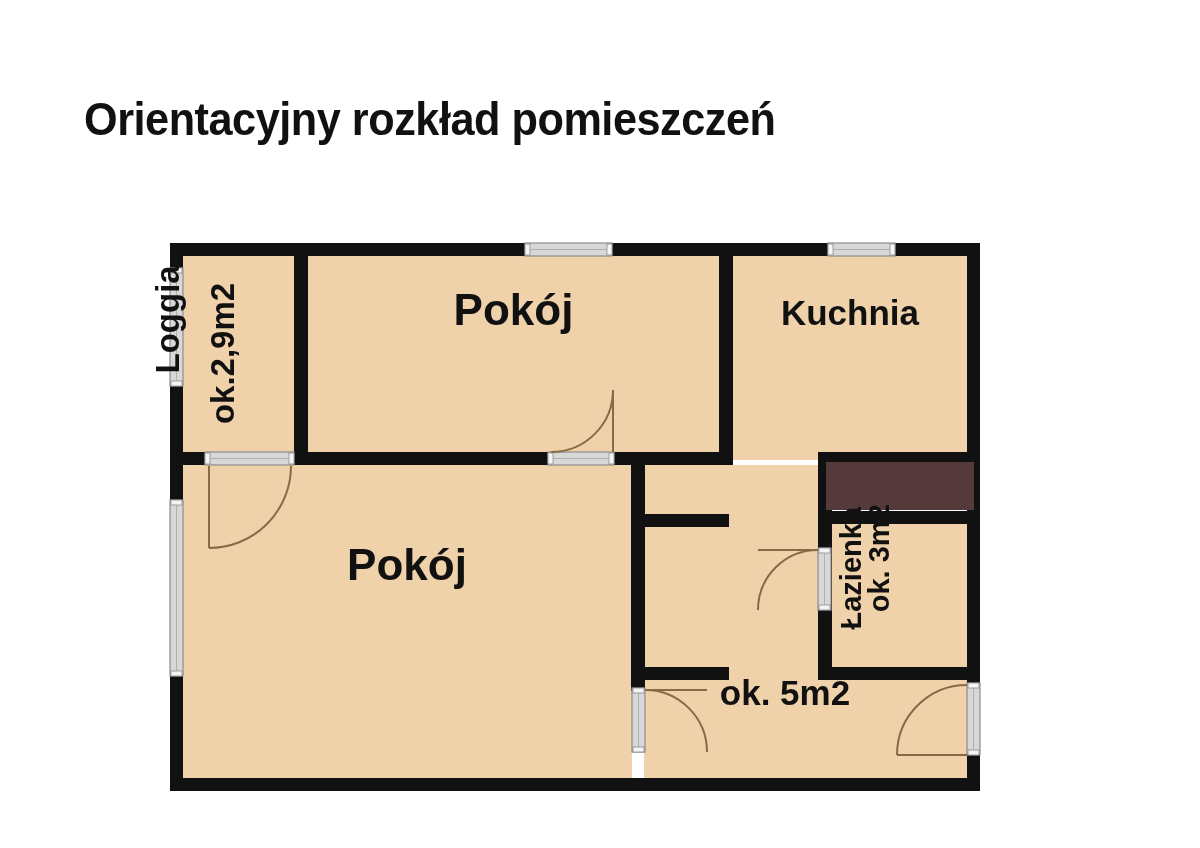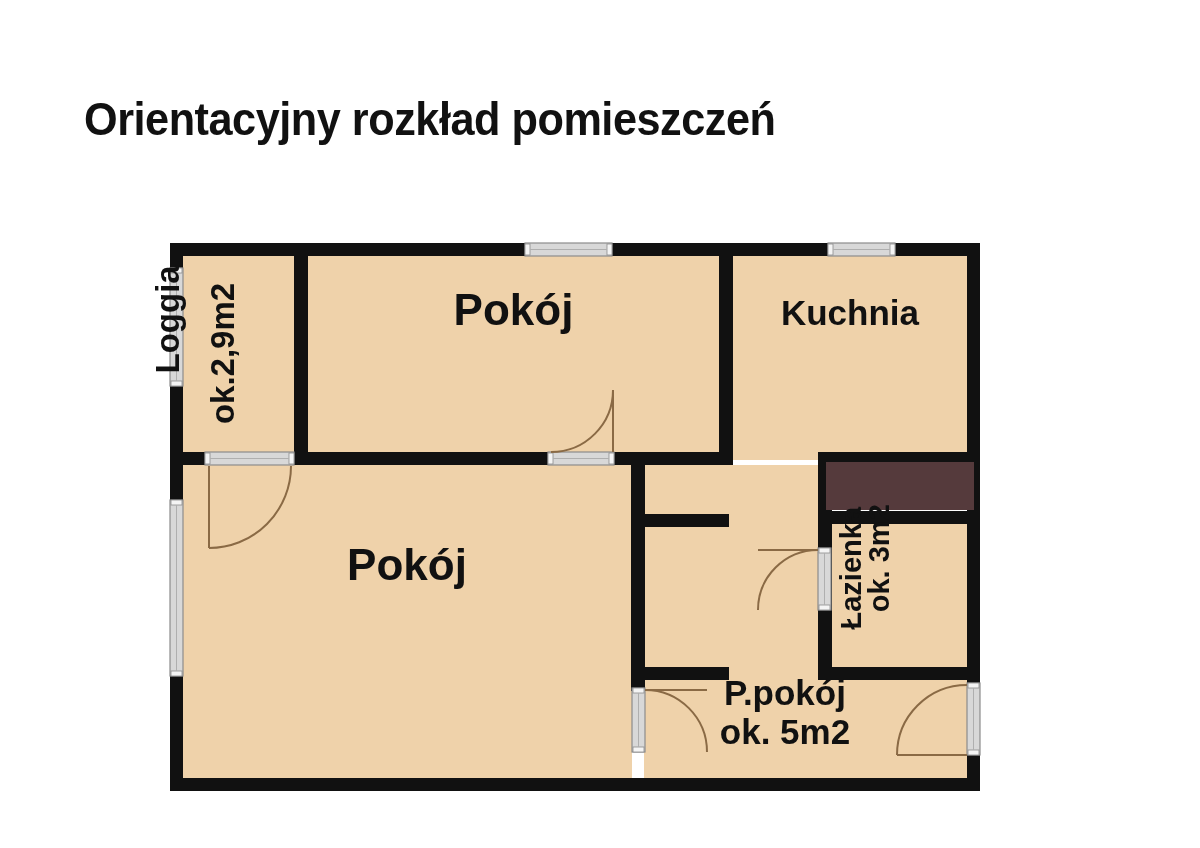--- a/index.html
+++ b/index.html
@@ -226,17 +226,16 @@
   </div>
 
   <div class="room-label rot" style="left:838px; top:540px; width:130px; font-size:29px; transform: rotate(-90deg) translate(-12px,-52px);">
     <span class="ln1">Łazienka</span>
   </div>
   <div class="room-label rot" style="left:884px; top:540px; width:110px; font-size:29px; transform: rotate(-90deg) translate(-2px,-60px);">
     <span class="ln2">ok. 3m2</span>
   </div>
 
   <div class="room-label" style="left:660px; top:673px; width:250px; font-size:35px;">
-    <span class="ln1">P.pokój</span>
     <span class="ln2">ok. 5m2</span>
   </div>
 
 </div>
 
 </body></html>

